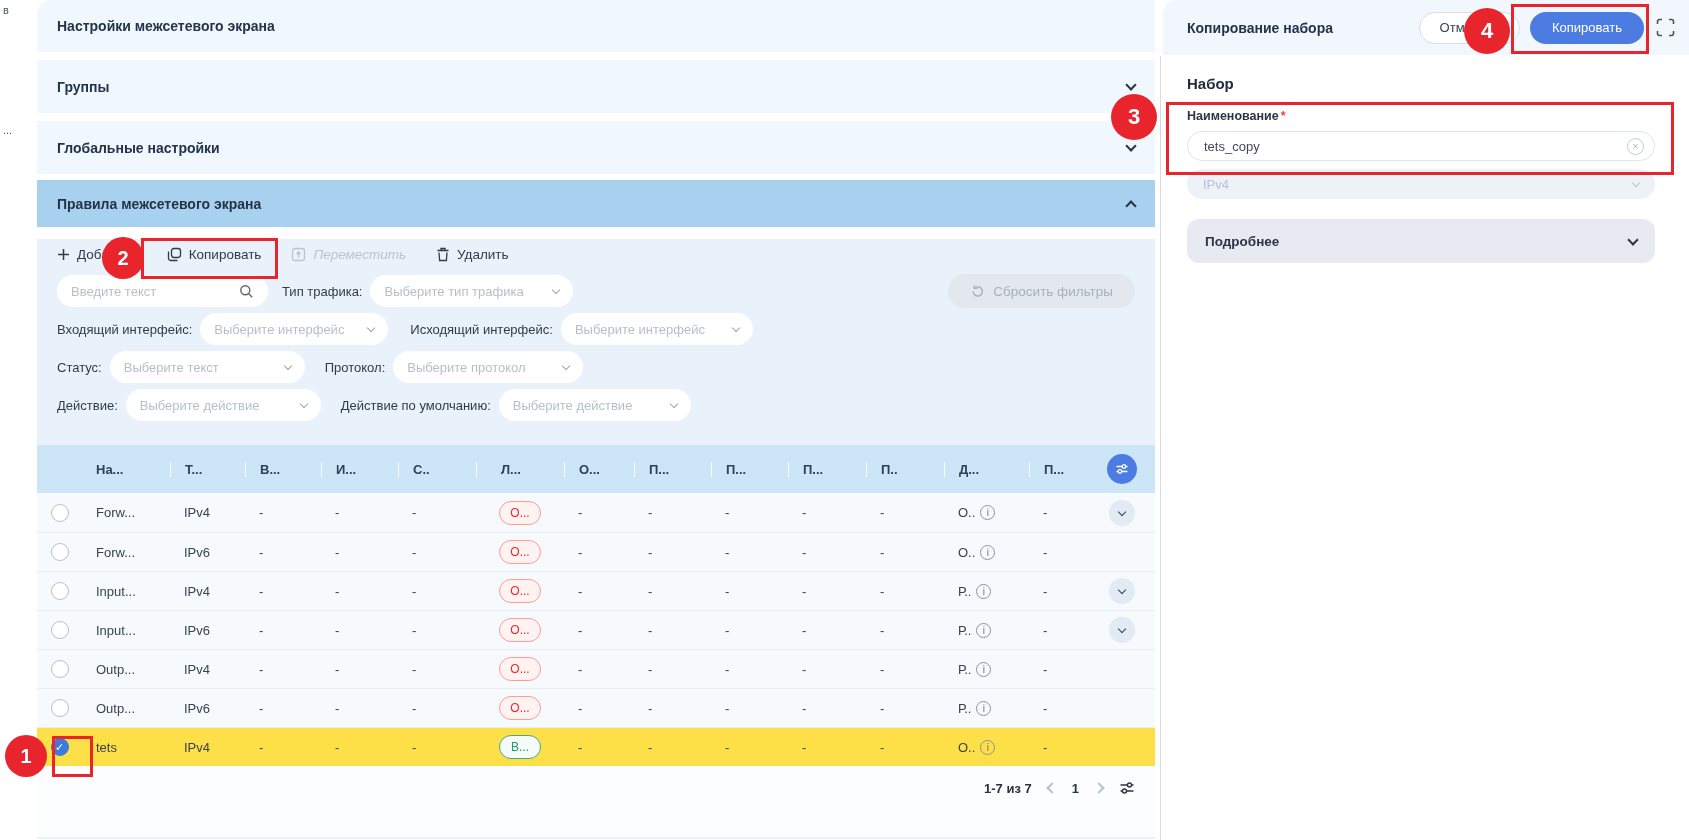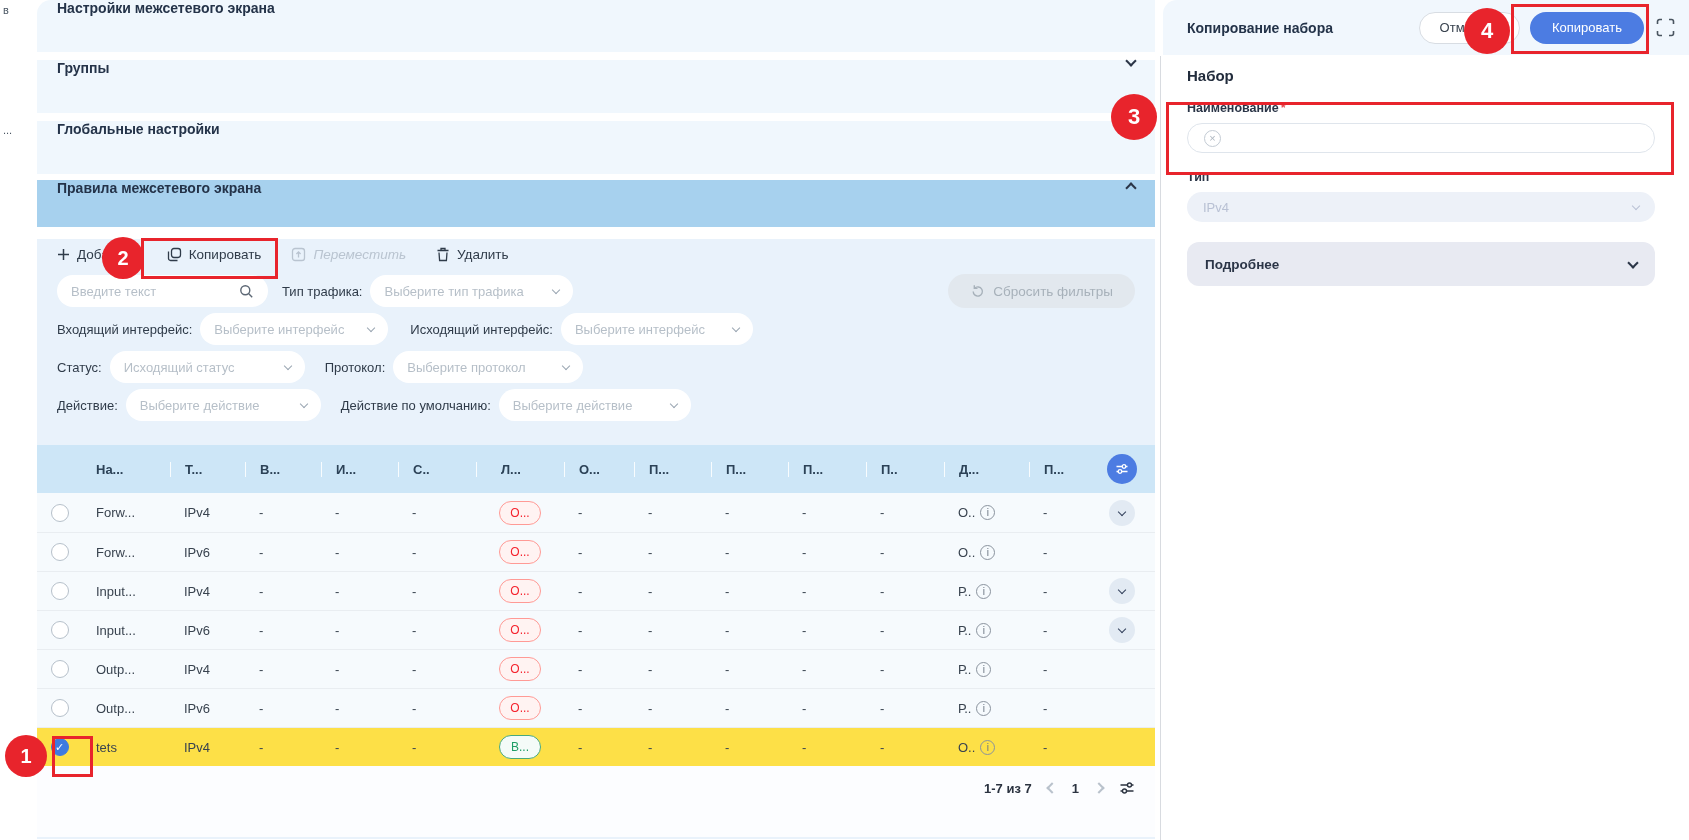--- a/index.html
+++ b/index.html
@@ -4,21 +4,21 @@
 <style>
   * { margin:0; padding:0; box-sizing:border-box; }
   html,body { width:1689px; height:840px; background:#fff; overflow:hidden;
     font-family:"Liberation Sans", sans-serif; color:#2b3547; }
 
   
   .frag { position:absolute; font-size:11px; color:#4a5663; }
 
   
   .main-panel { position:absolute; left:37px; top:0; width:1118px; height:840px; }
-  .bar { background:#f0f7fd; display:flex; align-items:flex-start; padding:0 20px;
+  .bar { background:#f0f7fd; display:flex; align-items:center; padding:0 20px;
          font-weight:bold; font-size:14px; color:#243349; }
   .topbar { height:52px; border-radius:14px 0 0 0; }
   .secbar { height:53px; margin-top:8px; justify-content:space-between; cursor:pointer; }
   .rulesbar { height:47px; margin-top:6px; background:#a7d1ee; justify-content:space-between; }
 
   .chev { display:inline-block; width:8px; height:8px;
           border-right:2px solid #2b3547; border-bottom:2px solid #2b3547;
           transform:rotate(45deg); margin-top:-3px; }
   .chev.up { transform:rotate(-135deg); margin-top:4px; }
   .chev.sm { width:6px; height:6px; border-width:1.6px; border-color:#9aa6b2; }
@@ -102,21 +102,21 @@
   .right-panel { position:absolute; left:1163px; top:0; width:526px; height:840px; background:#fff; }
   .rp-header { height:55px; background:#f1f7fd; border-radius:14px 0 0 0; display:flex;
                align-items:center; padding:0 14px 0 24px; }
   .rp-title { flex:1; font-weight:bold; font-size:14px; color:#243349; }
   .btn { height:32px; border-radius:16px; font-size:13px; font-family:inherit; cursor:pointer; }
   .btn-cancel { background:#fff; border:1px solid #d8dde3; color:#39434f; padding:0 20px; }
   .btn-primary { background:#4c7ce2; border:none; color:#fff; padding:0 22px; margin-left:10px; }
   .fs-btn { background:none; border:none; margin-left:12px; cursor:pointer; display:flex; }
 
   .rp-body { padding:0 34px 0 24px; }
-  .rp-group-title { font-weight:bold; font-size:15px; color:#222c3c; margin-top:12px; }
+  .rp-group-title { font-weight:bold; font-size:15px; color:#222c3c; margin-top:20px; }
   .rp-label { font-weight:bold; font-size:12.5px; margin-top:17px; }
   .rp-label .req { color:#e5484d; margin-left:2px; }
   .rp-input { margin-top:8px; height:30px; border:1px solid #dfe5ec; border-radius:15px;
               display:flex; align-items:center; padding:0 10px 0 16px; }
   .rp-input input { border:none; outline:none; flex:1; font-size:13px; color:#3f4a57;
               font-family:inherit; background:transparent; }
   .clear-btn { width:17px; height:17px; border-radius:50%; border:1px solid #c3cbd4; background:none;
               color:#aeb7c0; font-size:11px; line-height:14px; cursor:pointer; padding:0; }
   .rp-select { margin-top:8px; height:30px; background:#edf1f8; border-radius:15px; display:flex;
               align-items:center; justify-content:space-between; padding:0 16px; font-size:13px;
@@ -221,21 +221,21 @@
         </div>
         <span class="flabel">Исходящий интерфейс:</span>
         <div class="pill sel" style="width:192px">
           <span class="ph">Выберите интерфейс</span>
           <span class="chev sm"></span>
         </div>
       </div>
       <div class="frow">
         <span class="flabel">Статус:</span>
         <div class="pill sel" style="width:195px; margin-right:20px;">
-          <span class="ph">Исходящий статус</span>
+          <span class="ph">Выберите текст</span>
           <span class="chev sm"></span>
         </div>
         <span class="flabel">Протокол:</span>
         <div class="pill sel" style="width:190px">
           <span class="ph">Выберите протокол</span>
           <span class="chev sm"></span>
         </div>
       </div>
       <div class="frow">
         <span class="flabel">Действие:</span>
@@ -515,24 +515,24 @@
     </button>
   </div>
 
   <div class="rp-body">
     <div class="rp-group-title">Набор</div>
 
     <div class="rp-label">
       <span>Наименование</span><span class="req">*</span>
     </div>
     <div class="rp-input">
+      <input type="text" value="tets_copy" style="">
       <button class="clear-btn">×</button>
     </div>
 
-    <div class="rp-label">Тип</div>
     <div class="rp-select">
       <span>IPv4</span>
       <span class="chev sm" style="border-color:#b9c1d4"></span>
     </div>
 
     <div class="rp-more">
       <span>Подробнее</span>
       <span class="chev"></span>
     </div>
   </div>

